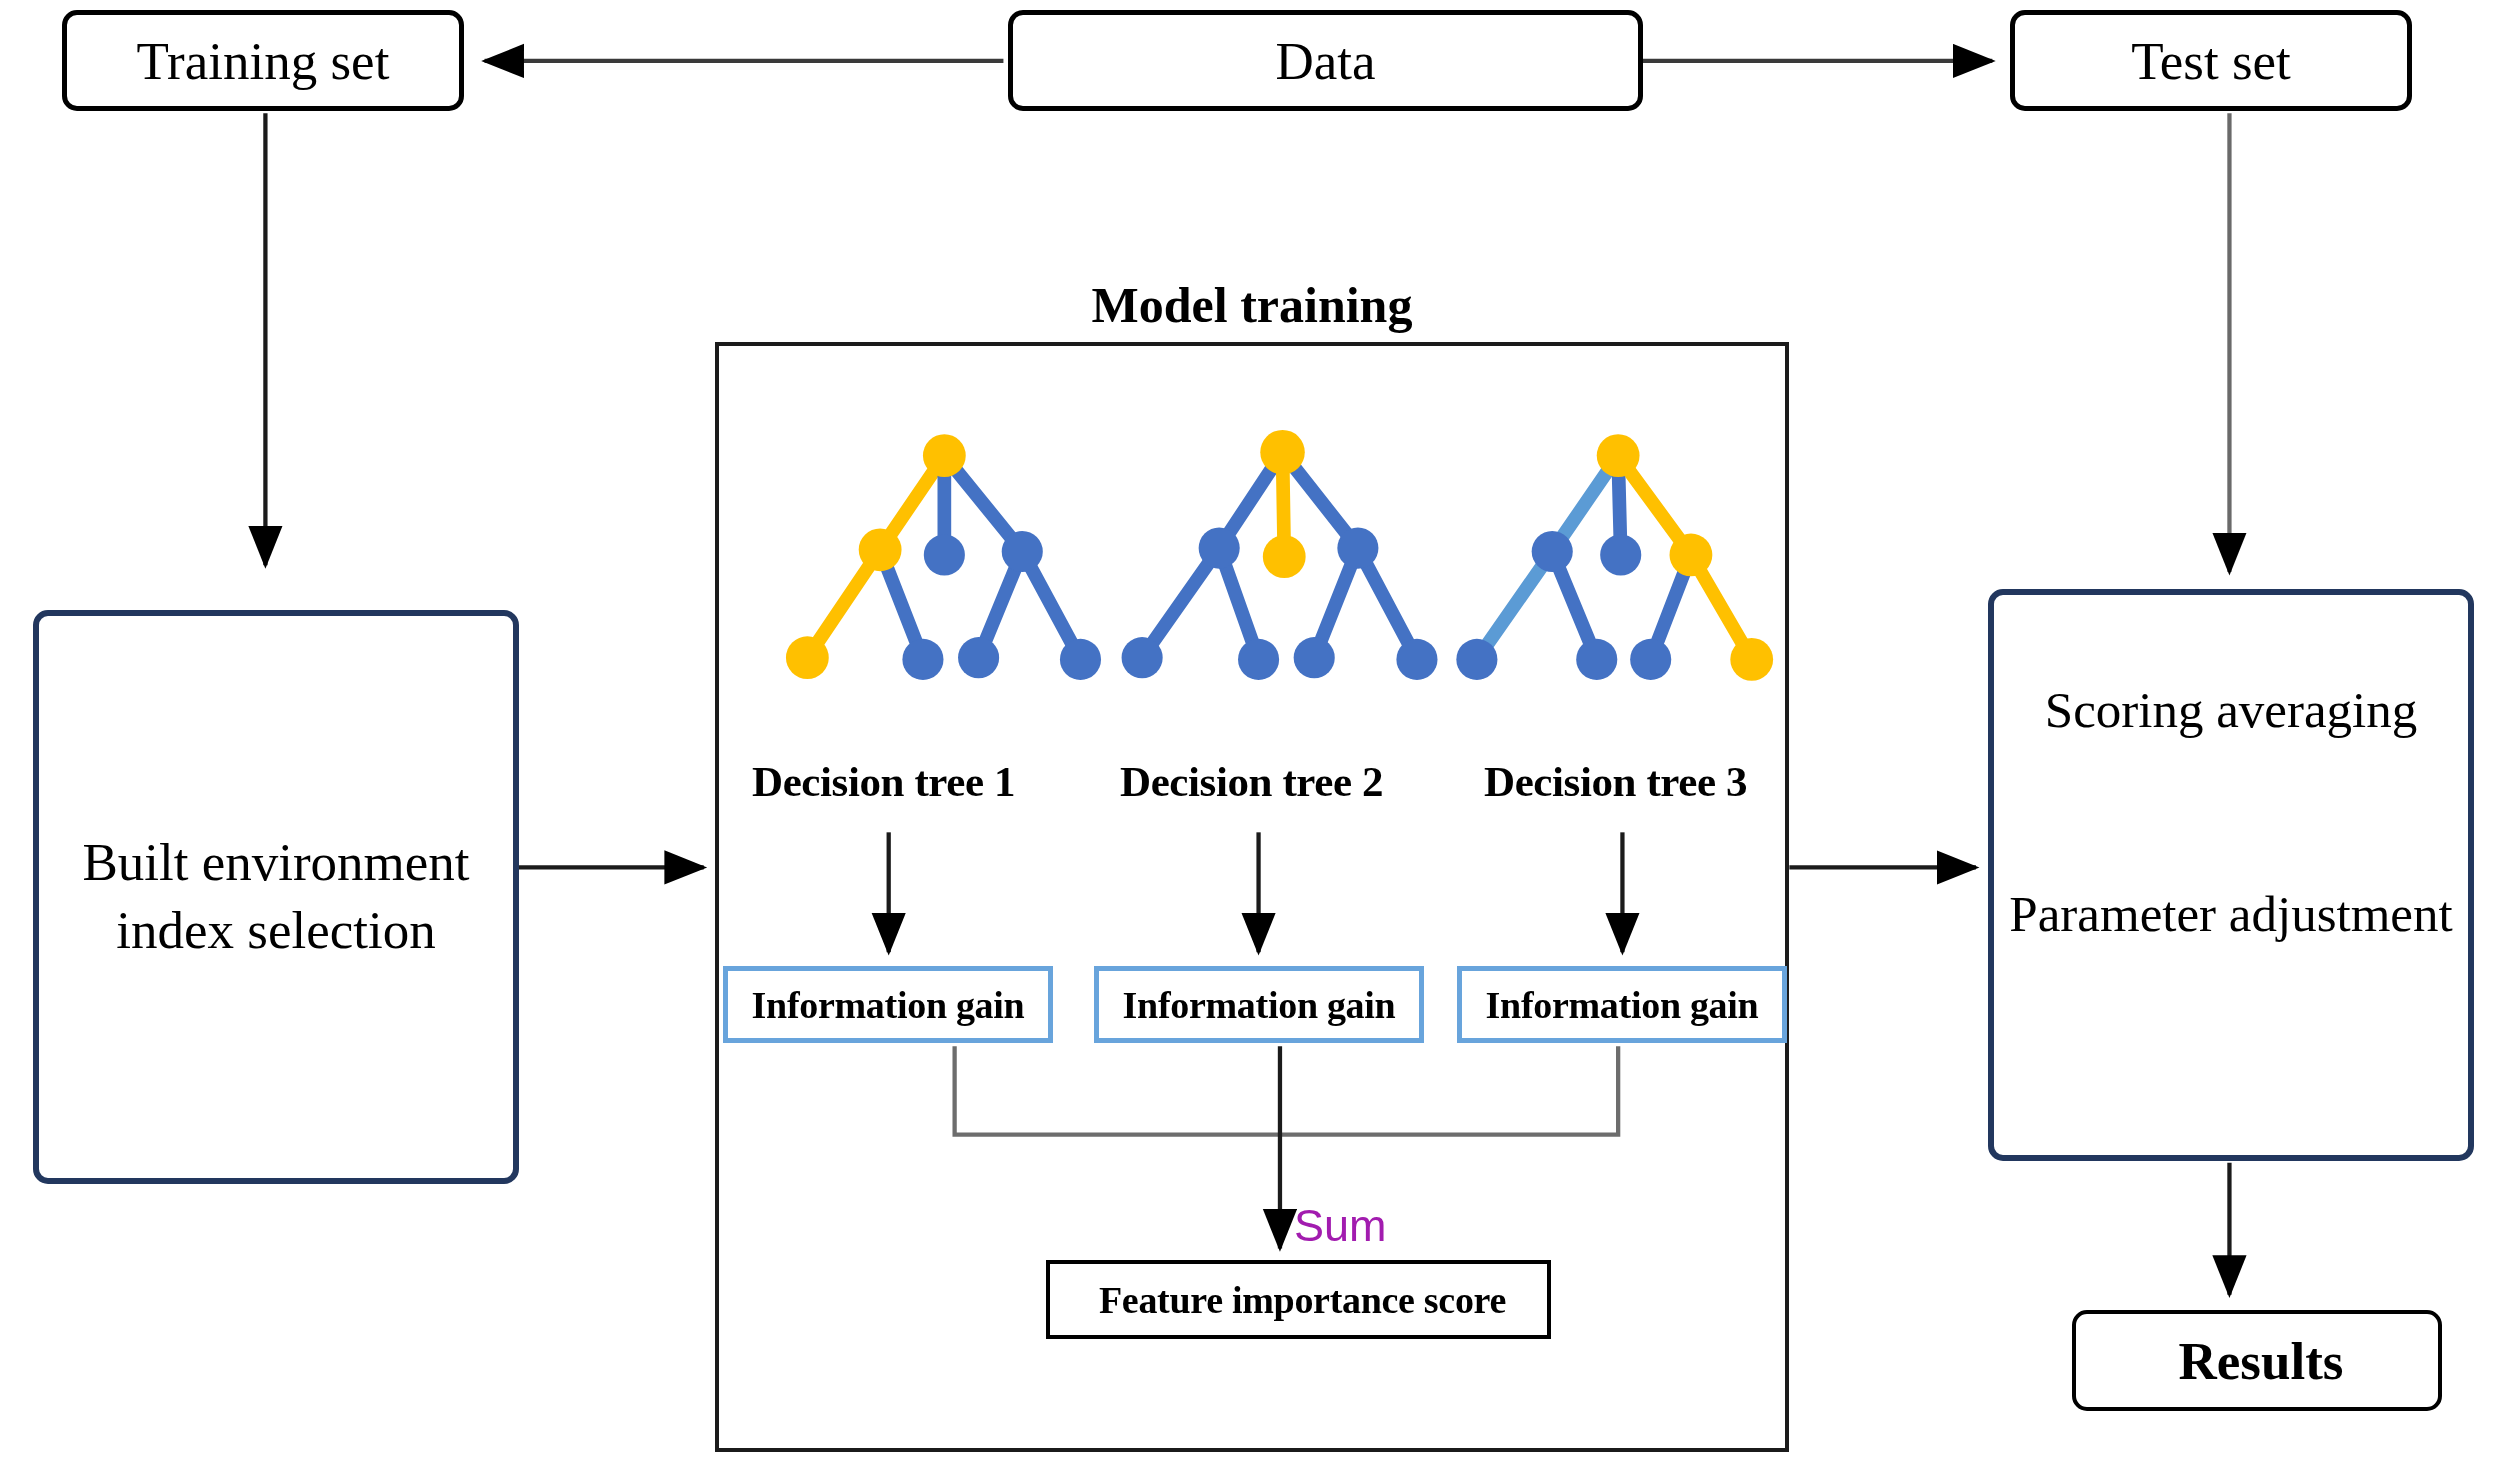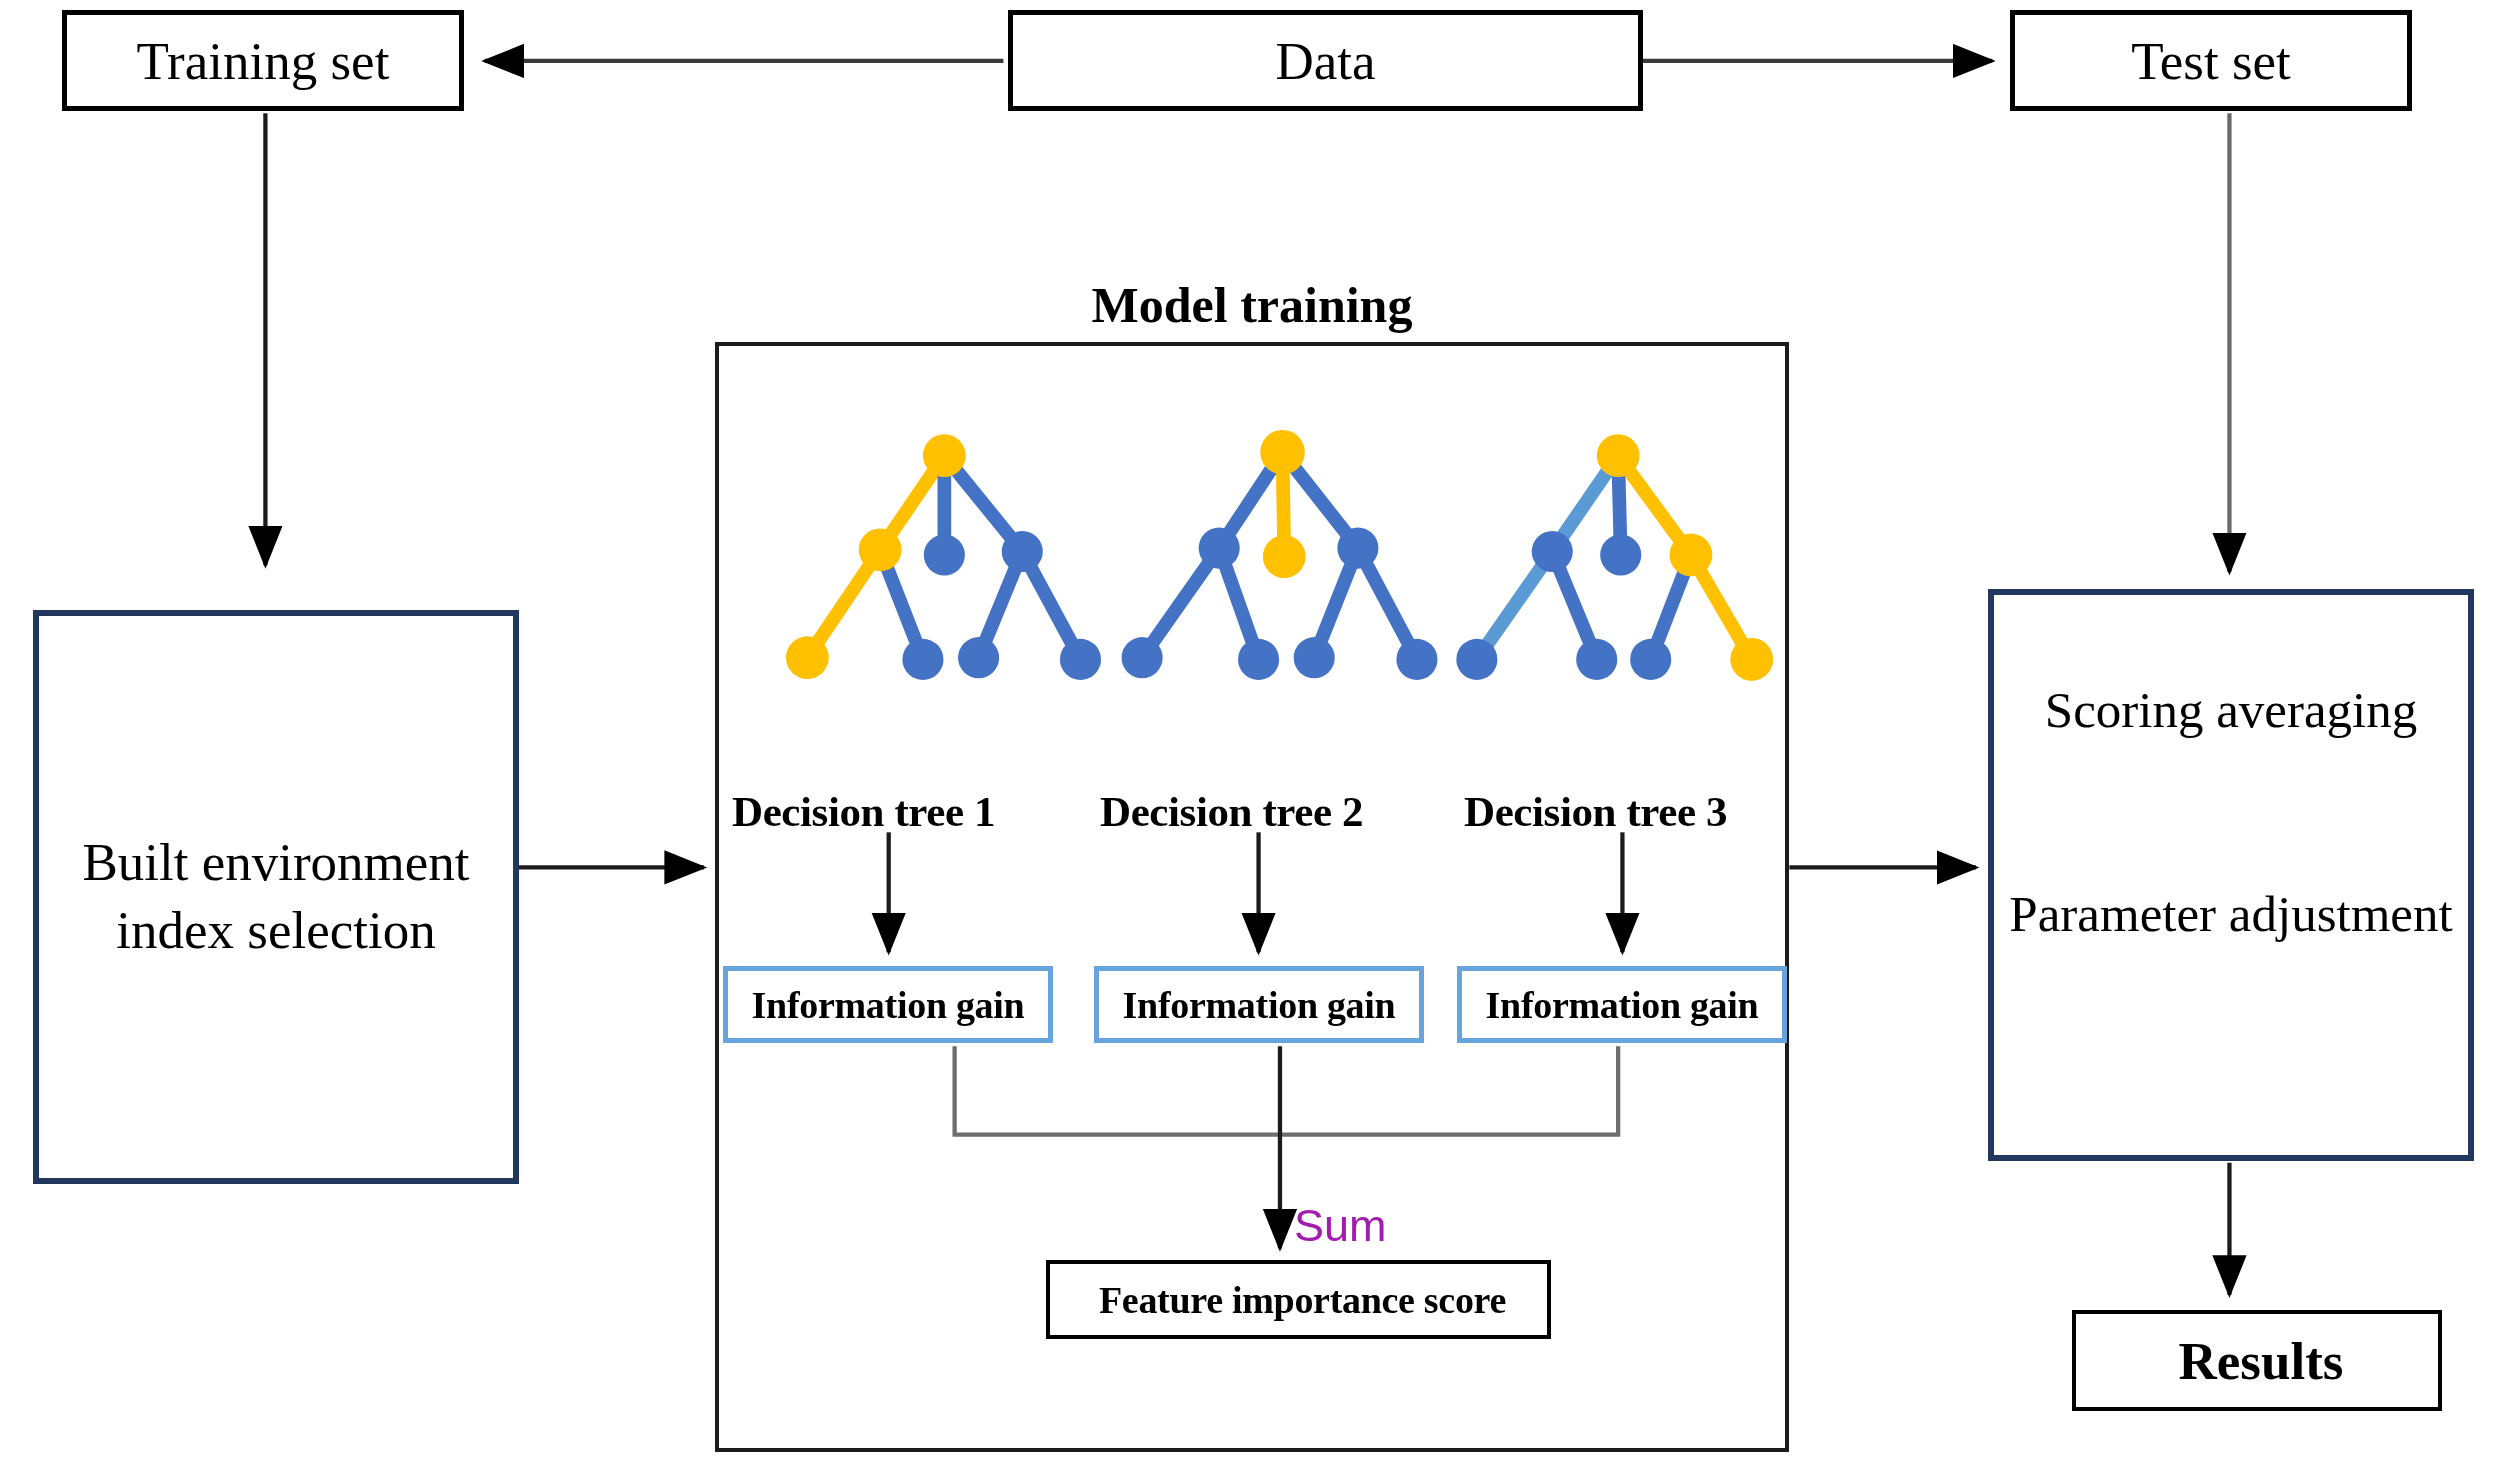--- a/index.html
+++ b/index.html
@@ -9,38 +9,38 @@
   #stage{position:absolute;left:0;top:0;width:2500px;height:1484px;overflow:hidden;}
   svg.layer{position:absolute;left:0;top:0;width:2500px;height:1484px;pointer-events:none;}
 
   .box{position:absolute;box-sizing:border-box;background:#fff;
        display:flex;align-items:center;justify-content:center;text-align:center;}
   .box-black{border:5.1px solid #000000;}
   .box-navy{border:6px solid #22375e;gap:22px;}
   .box-thin{border:4.3px solid #000000;padding-left:8px;}
   .box-lightblue{border:5.1px solid #68a4dc;}
 
-  .lbl-serif{font-family:"Liberation Serif", serif;color:#000;font-weight:400;}
+  .lbl-serif{font-family:"Liberation Serif", serif;color:#000;font-weight:400;border-radius:15px;}
   .lbl-serif-bold{font-family:"Liberation Serif", serif;color:#000;font-weight:700;}
   .lbl-sans{font-family:"Liberation Sans", sans-serif;color:#a21caf;font-weight:400;margin-top:40px;}
 
   #training-set{left:62px;top:10.3px;width:402px;height:101px;font-size:53px;}
   #data-box{left:1008px;top:10.3px;width:635px;height:101px;font-size:53px;}
   #test-set{left:2010px;top:10.3px;width:402px;height:101px;font-size:53px;}
 
   #built-env{left:33px;top:610px;width:486px;height:574px;font-size:53px;line-height:1.28;padding:0 19px;}
   #scoring-box{left:1988px;top:589px;width:486px;height:572px;font-size:51px;
                flex-direction:column;justify-content:flex-start;padding-top:86px;}
   #scoring-box .line2{margin-top:122px;line-height:1.24;}
   #results-box{left:2072px;top:1310px;width:370px;height:101px;font-size:53px;font-weight:bold;}
 
   #model-training-box{left:715px;top:342px;width:1074px;height:1110px;background:transparent;border:4.3px solid #1b1b1b;}
   #model-training-title{position:absolute;left:715px;top:276px;width:1074px;text-align:center;font-size:50px;font-weight:bold;}
 
-  .tree-label{position:absolute;top:787px;font-size:43px;letter-spacing:-0.4px;white-space:nowrap;}
+  .tree-label{position:absolute;top:757px;font-size:43px;letter-spacing:-0.4px;white-space:nowrap;margin-left:20px;}
   #tree-label-1{left:732px;}
   #tree-label-2{left:1100px;}
   #tree-label-3{left:1464px;}
 
   .ig-box{top:966px;width:330px;height:77px;font-size:38px;letter-spacing:-0.3px;}
   #ig-1{left:723px;}
   #ig-2{left:1094px;}
   #ig-3{left:1457px;}
 
   #sum-label{position:absolute;left:1294px;top:1160px;font-size:45px;}

